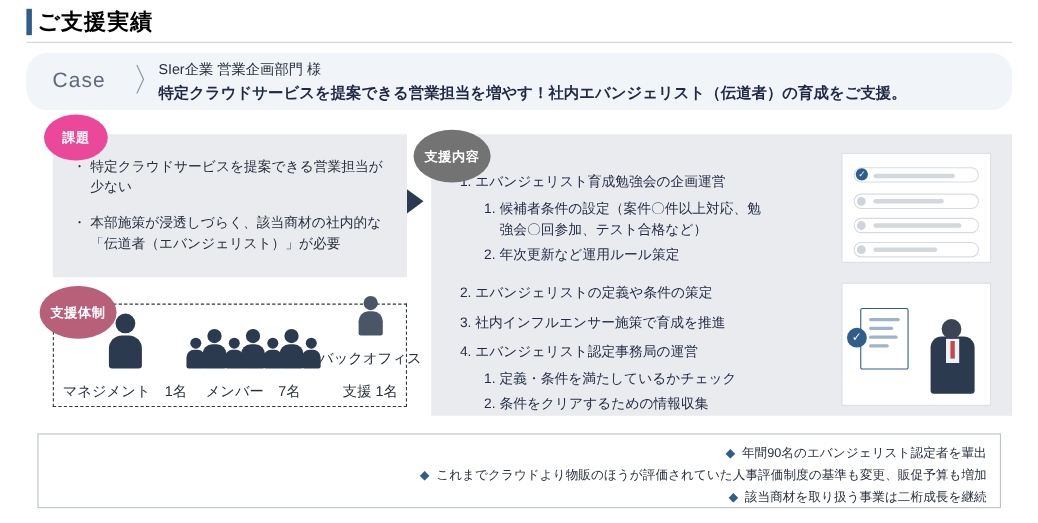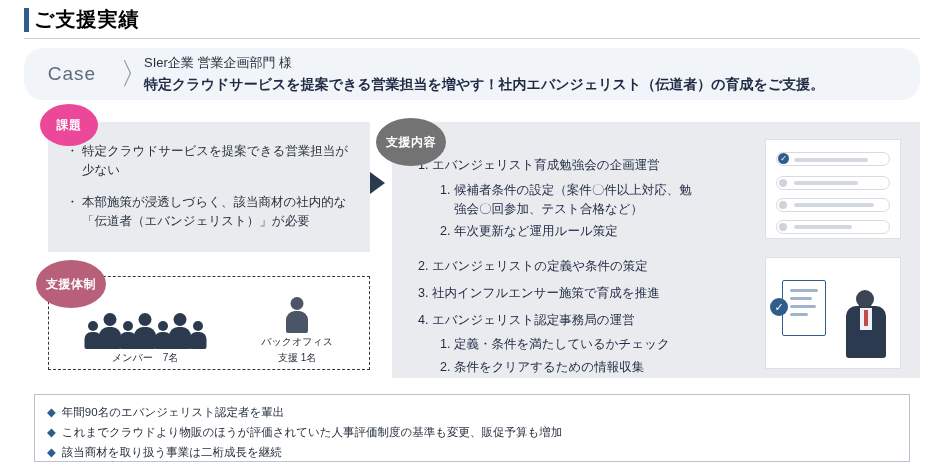--- a/index.html
+++ b/index.html
@@ -88,21 +88,21 @@
   
   .panel-team {
     position:absolute; left:48px; top:172px; width:322px; height:94px;
     border:1.5px dashed #2b3a4e;
   }
   .team-row {
     display:flex; align-items:flex-end; justify-content:space-around;
     height:100%; padding:6px 8px 4px 8px;
   }
   .team-col { text-align:center; }
-  .team-caption { font-size:10px; color:#27313f; margin-top:2px; white-space:nowrap; }
+  .team-caption { font-size:13px; color:#27313f; margin-top:12px; white-space:nowrap; }
   .figs { display:flex; align-items:flex-end; justify-content:center; }
 
   
   .person { position:relative; width:22px; height:38px; margin:0 -1px; }
   .person .head {
     position:absolute; left:50%; transform:translateX(-50%);
     top:2px; width:13px; height:13px; border-radius:50%; background:#2b3a4e;
   }
   .person .body {
     position:absolute; left:50%; transform:translateX(-50%);
@@ -172,21 +172,21 @@
   
   .result-box {
     position:absolute; left:34px; top:394px; width:876px; height:68px;
     border:1px solid #b9c2cf;
     display:flex;
   }
   .result-label {
     width:68px; display:flex; align-items:center; justify-content:center;
     font-size:11.5px; color:#3d4756; border-right:1px solid #b9c2cf;
   }
-  .result-items { flex:1; padding:7px 12px; }
+  .result-items { flex:1; padding:7px 12px;text-align:right; }
   .result-items div {
     font-size:11.5px; color:#27313f; line-height:1.75; white-space:nowrap;
   }
   .diamond { color:#2f5e8d; margin-right:6px; }
 </style>
 </head>
 <body>
 
 <div class="title-bar"></div>
 <div class="page-title">ご支援実績</div>
@@ -209,20 +209,29 @@
       <li>本部施策が浸透しづらく、該当商材の社内的な「伝道者（エバンジェリスト）」が必要</li>
     </ul>
   </div>
   <div class="badge badge-issue">課題</div>
 
   <div class="arrow"></div>
 
   <div class="panel-team">
     <div class="team-row">
 
+      <div class="team-col">
+        <div class="figs">
+          <span class="person lead">
+            <span class="head"></span>
+              <span class="body"></span>
+          </span>
+        </div>
+        <div class="team-caption">マネジメント　1名</div>
+      </div>
 
       <div class="team-col">
         <div class="figs">
           <span class="person small">
               <span class="head"></span>
               <span class="body"></span>
             </span>
           <span class="person">
               <span class="head"></span>
               <span class="body"></span>

